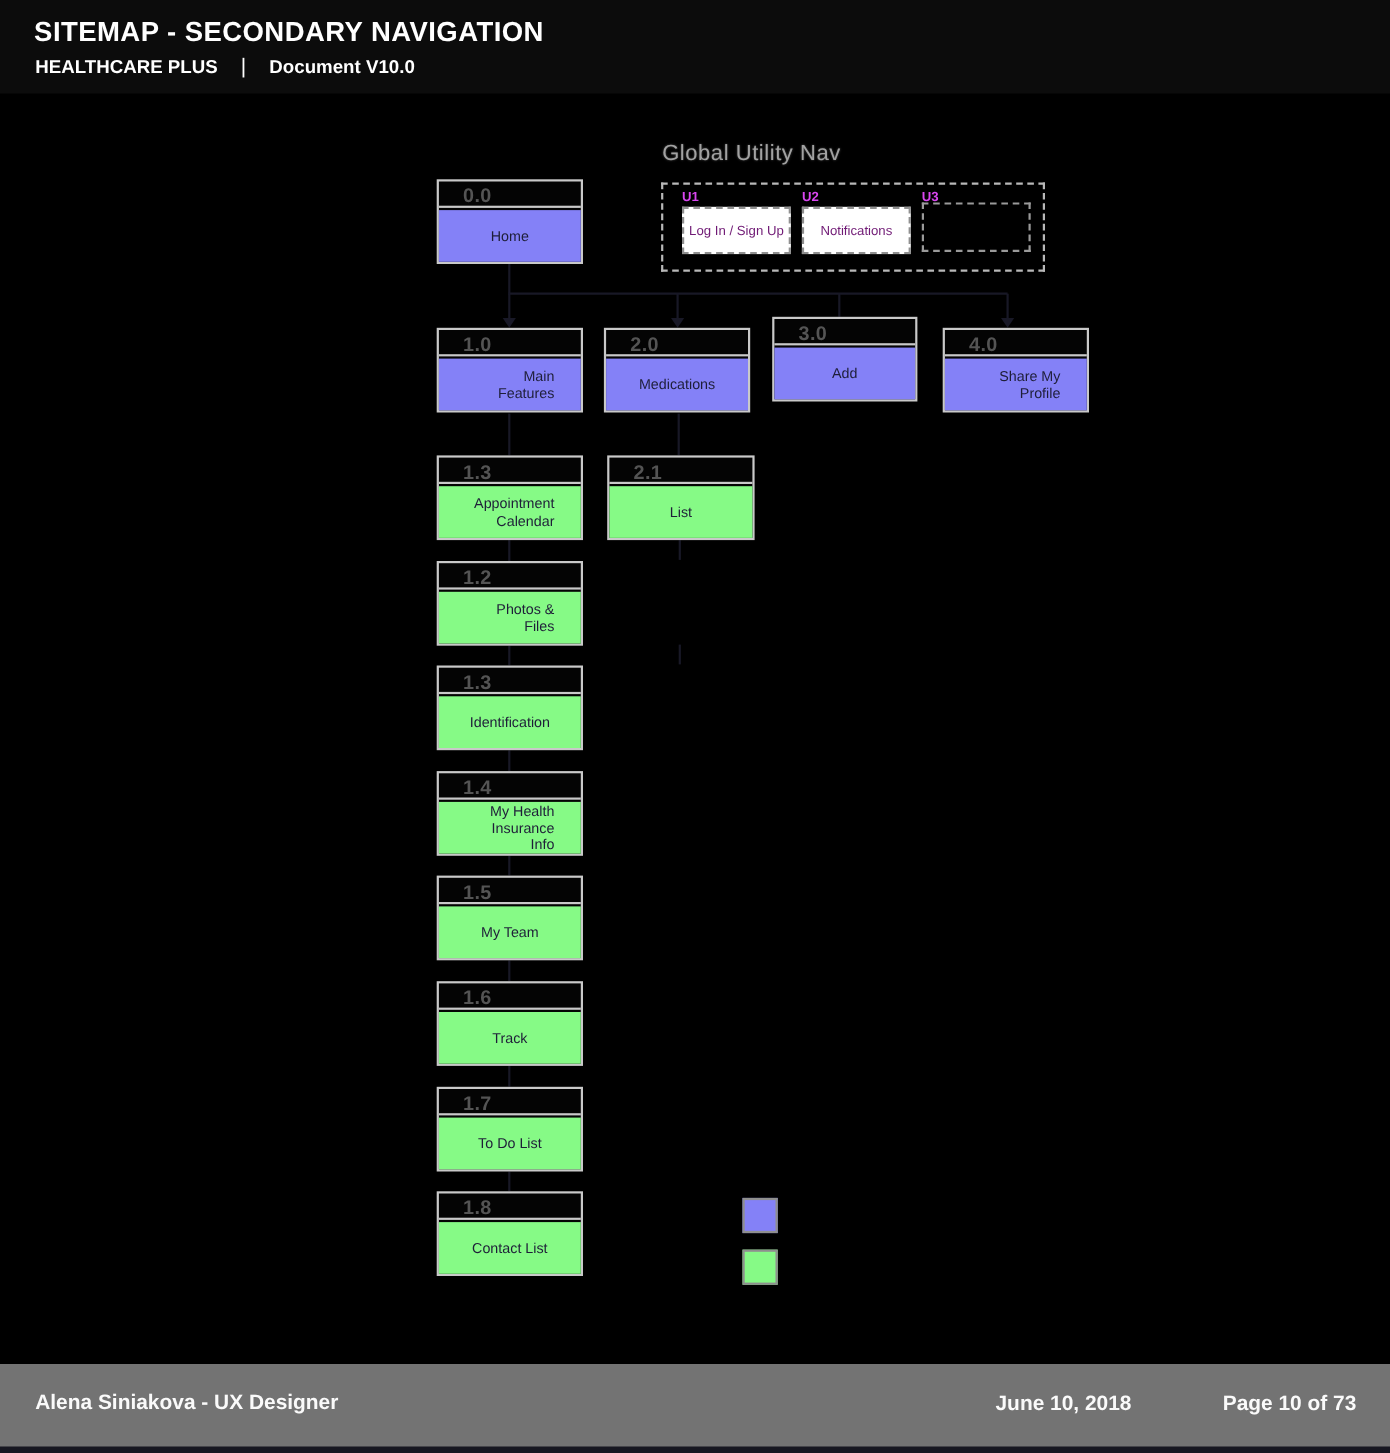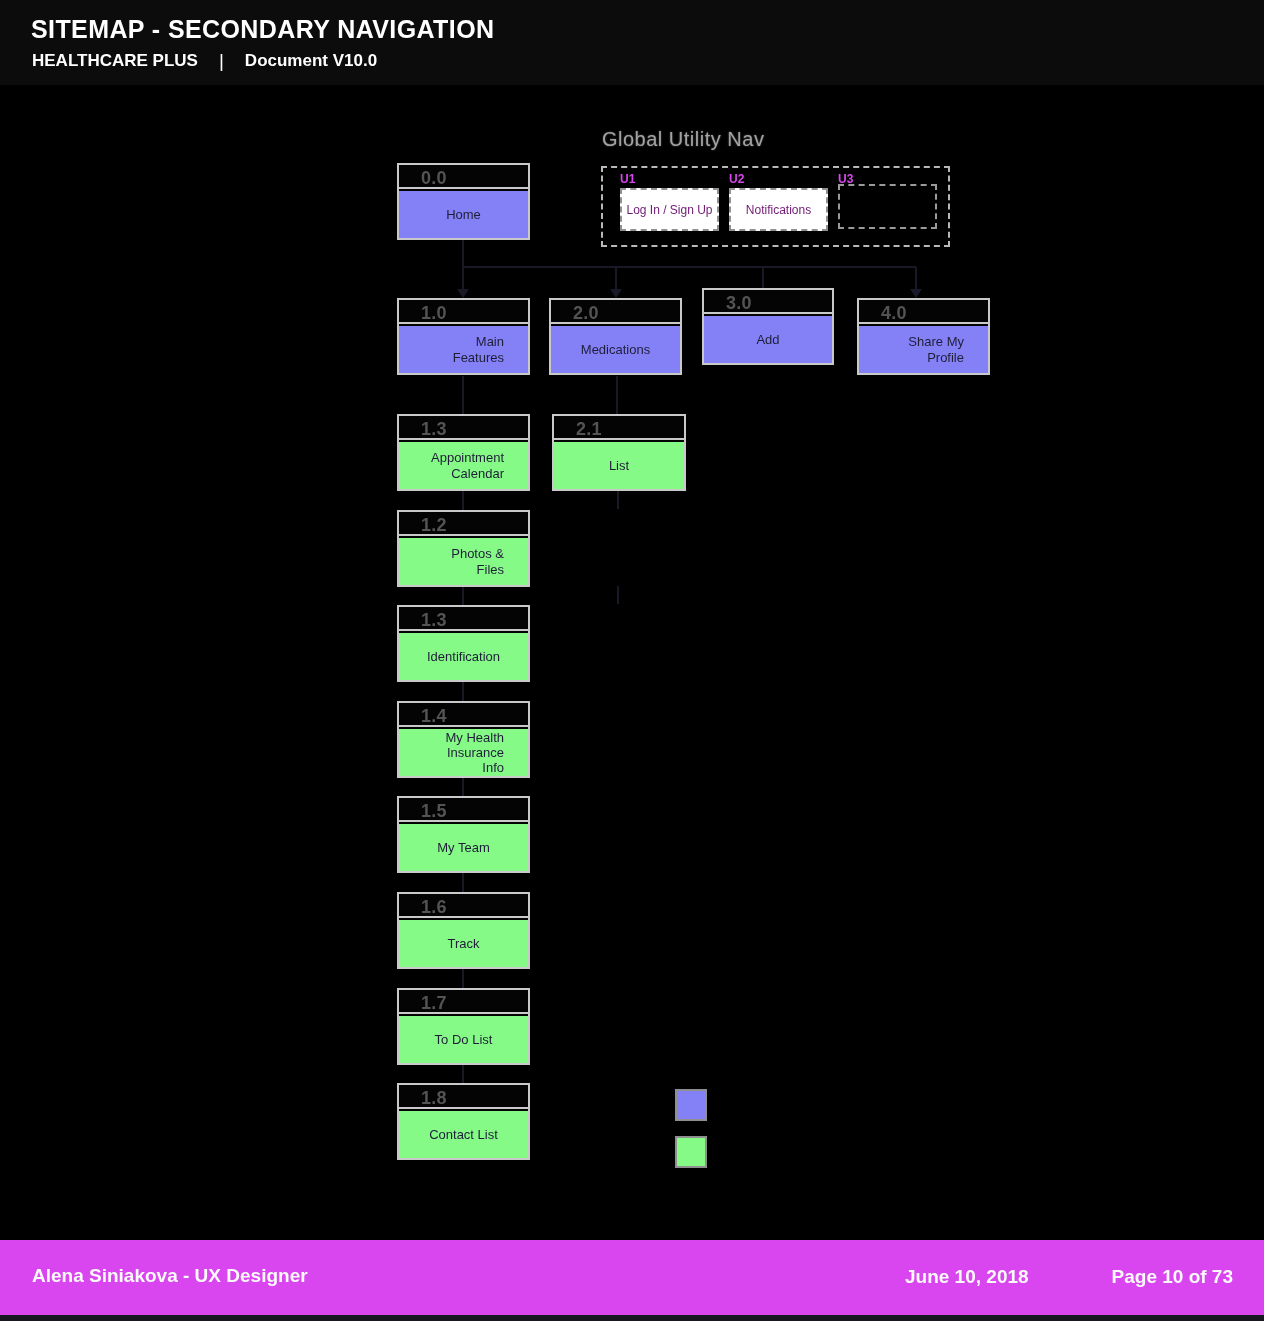--- a/index.html
+++ b/index.html
@@ -76,21 +76,21 @@
   .swatch {
     position:absolute; left:675px; width:32px; height:32px;
     border:2px solid #8f8f8f;
   }
   .swatch.purple { top:1089px; background:#8481f7; }
   .swatch.green  { top:1136px; background:#86fa86; }
 
   
   .page-footer {
     position:absolute; left:0; top:1240px; width:1264px; height:81px;
-    background:#d946ef; color:#fafafa; font-size:19px; font-weight:bold;
+    background:#737373; color:#fafafa; font-size:19px; font-weight:bold;
   }
   .page-footer .author { position:absolute; left:32px;  top:25px; }
   .page-footer .date   { position:absolute; left:905px; top:26px; }
   .page-footer .page   { position:absolute; right:31px; top:26px; }
   .bottom-strip {
     position:absolute; left:0; top:1315px; width:1264px; height:6px;
     background:#171721;
   }
 </style>
 </head>

